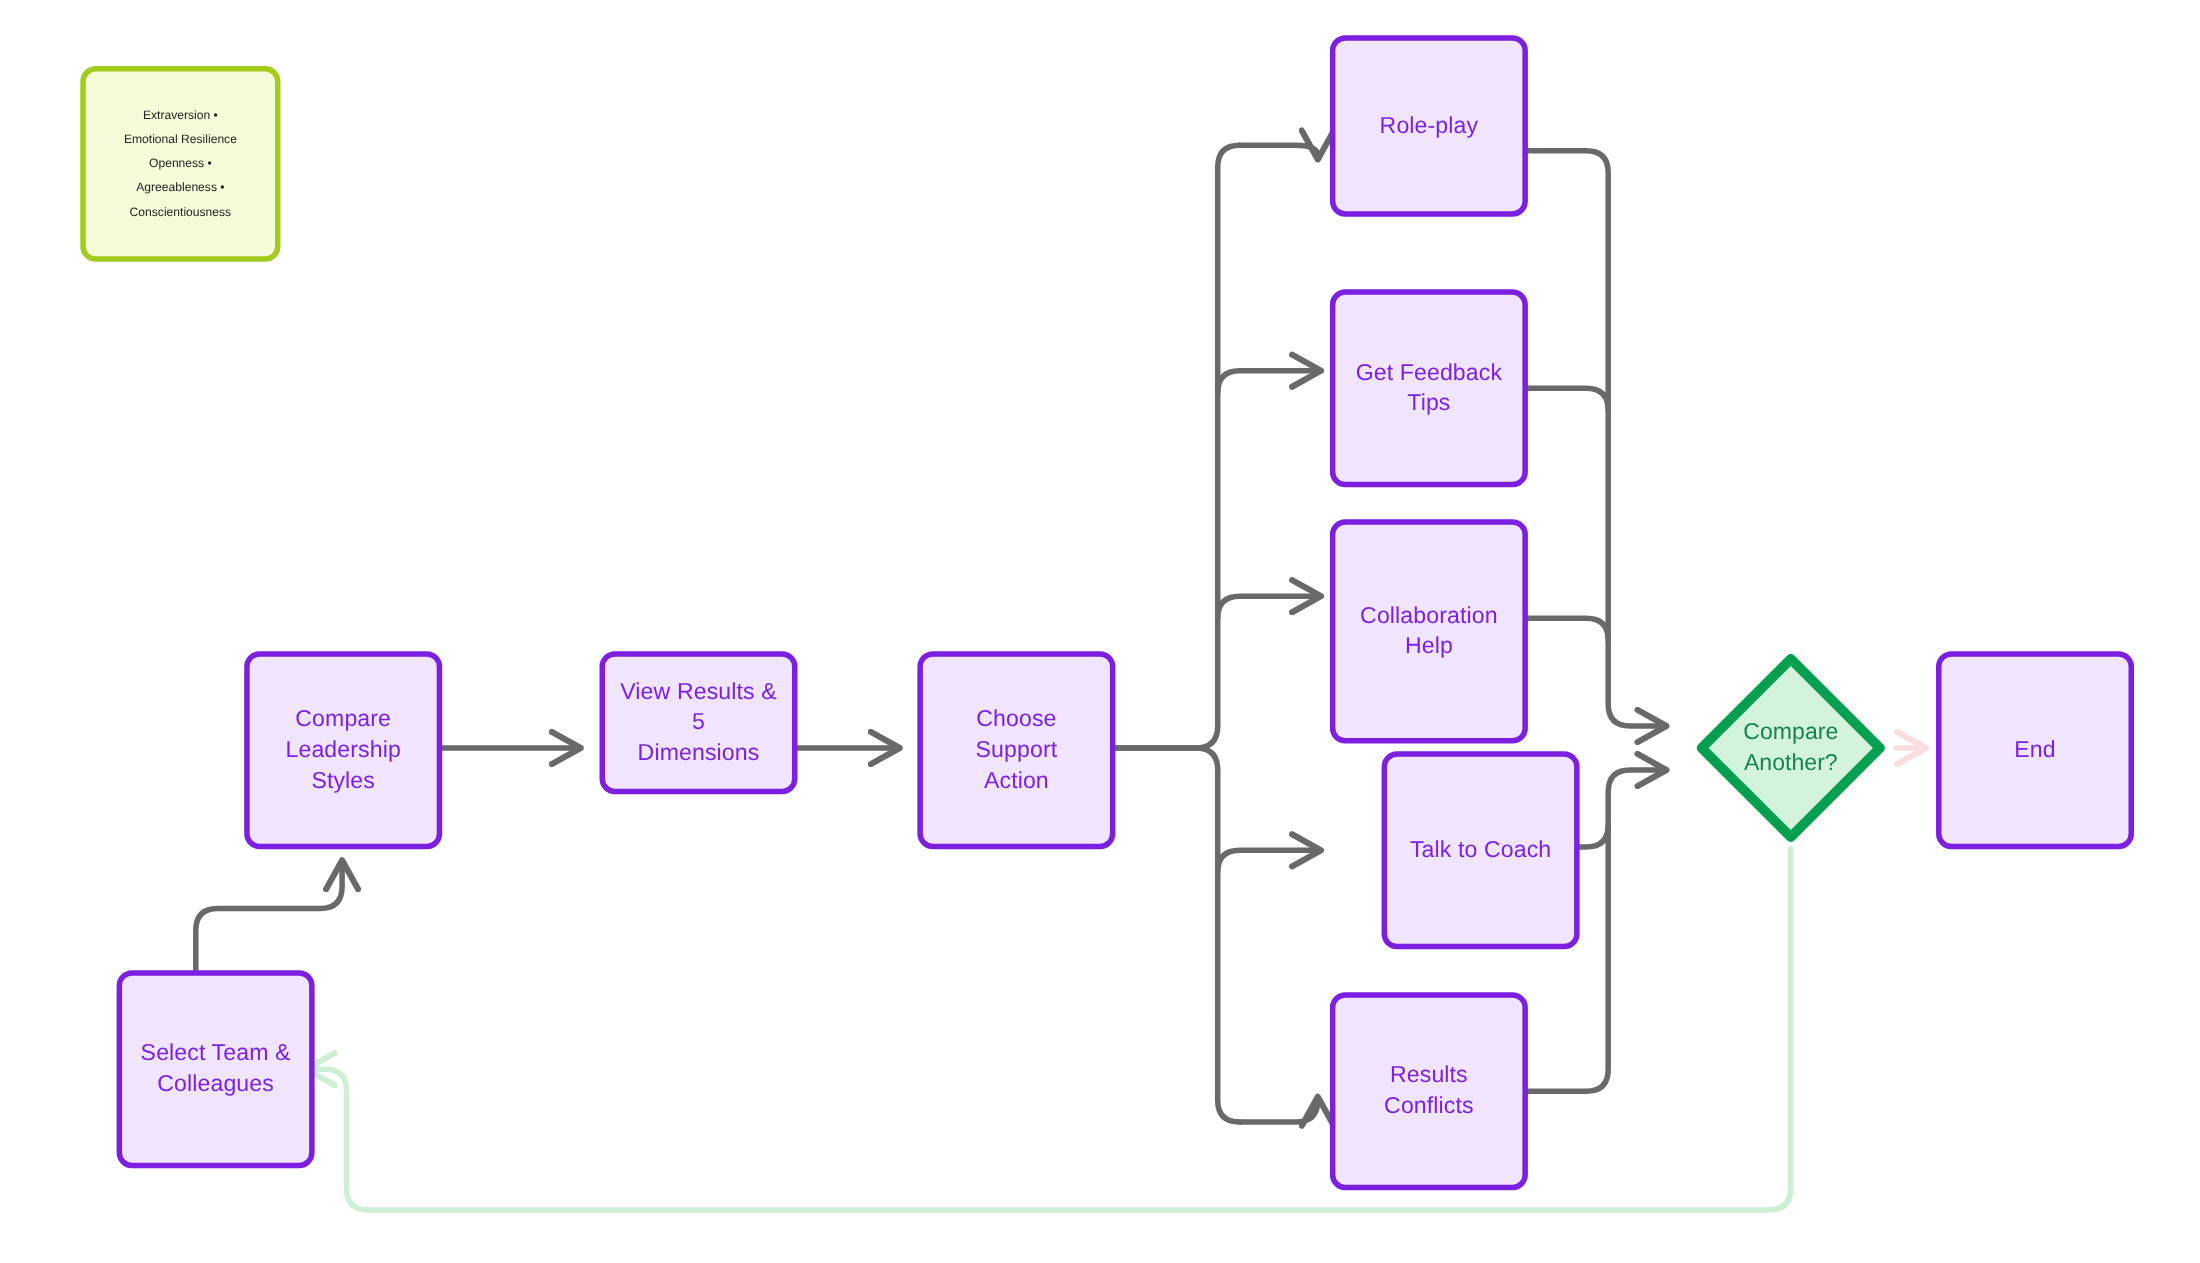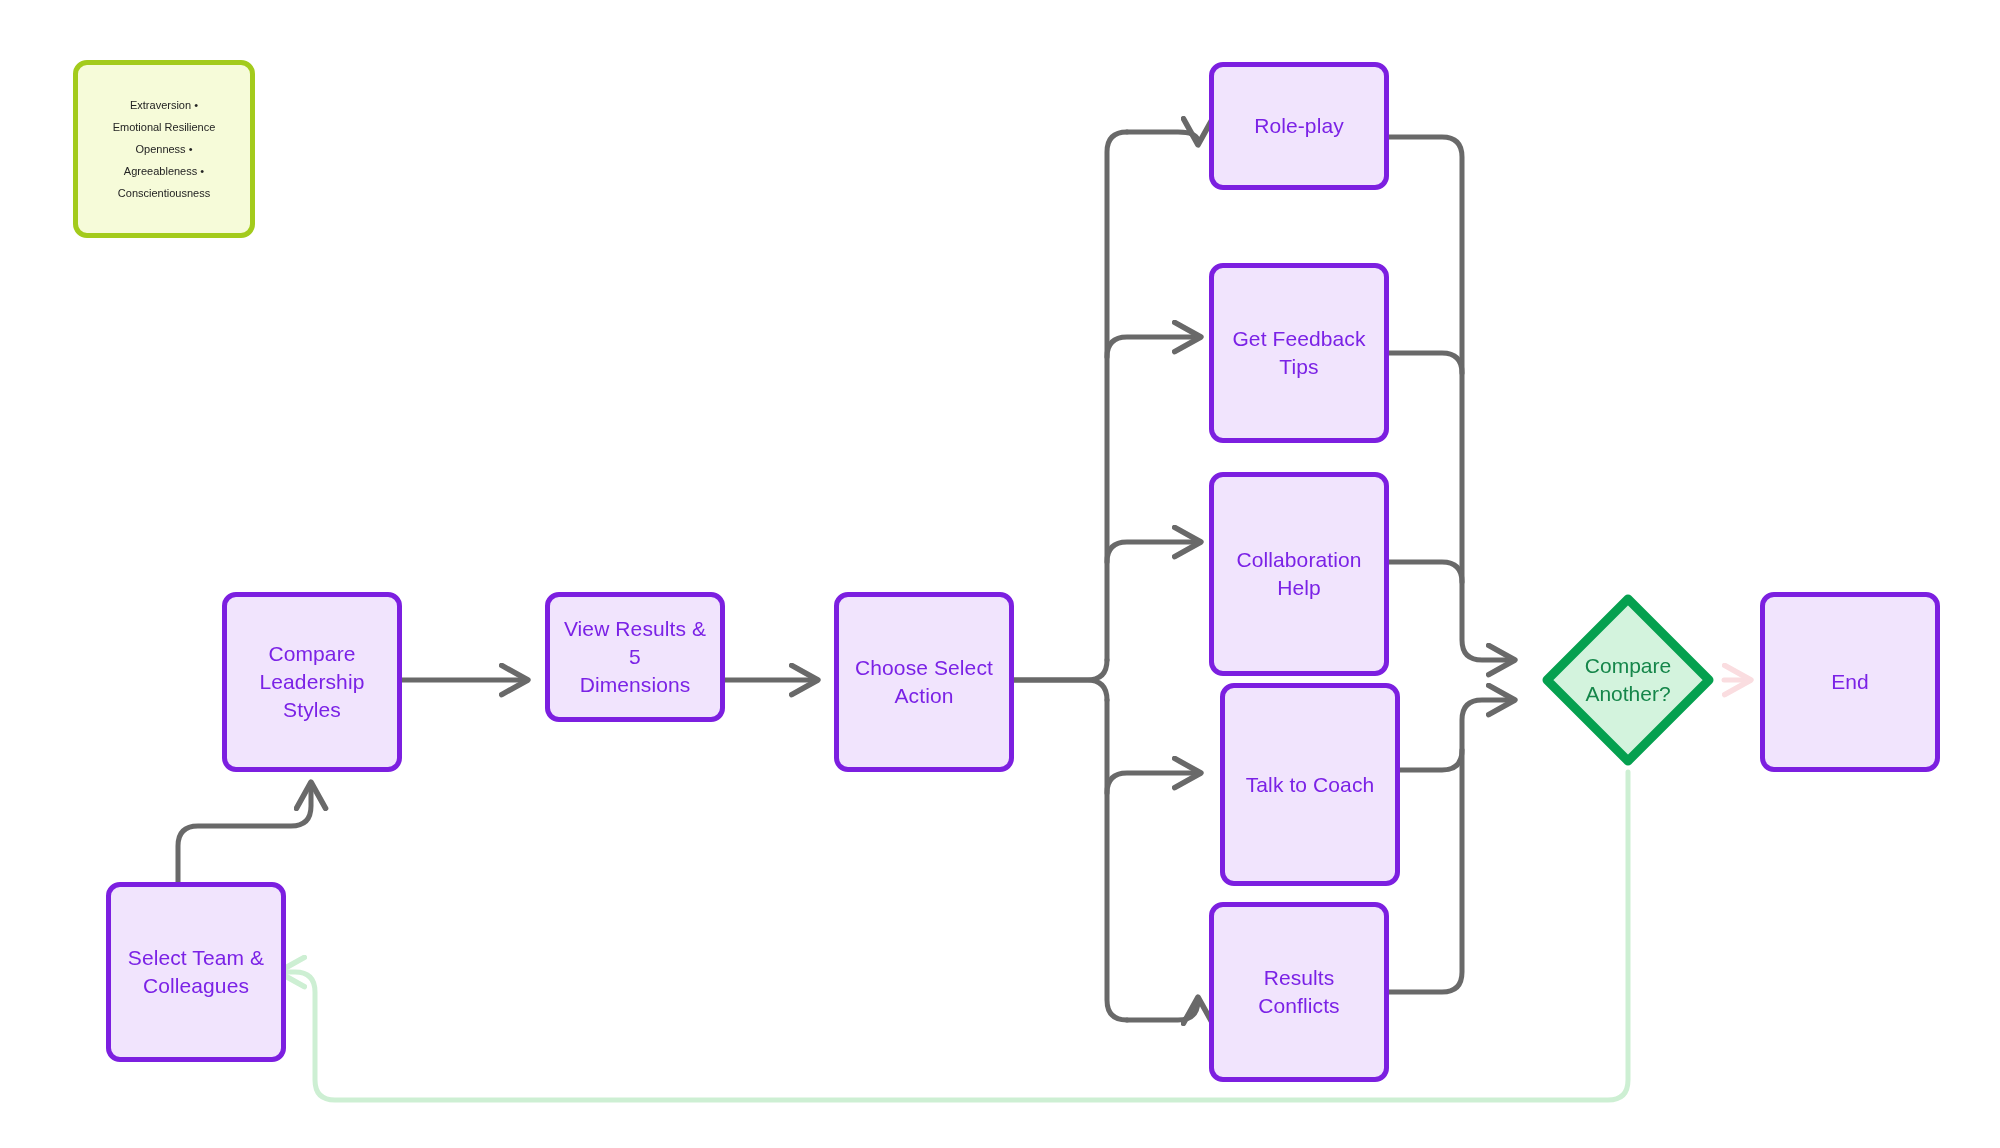--- a/index.html
+++ b/index.html
@@ -164,37 +164,37 @@
     <span class="node-label">Compare
 Leadership Styles</span>
   </div>
 
   <div class="node" style="left:545px; top:592px; width:180px; height:130px;">
     <span class="node-label">View Results &amp; 5
 Dimensions</span>
   </div>
 
   <div class="node" style="left:834px; top:592px; width:180px; height:180px;">
-    <span class="node-label">Choose Select
+    <span class="node-label">Choose Support
 Action</span>
   </div>
 
-  <div class="node" style="left:1209px; top:62px; width:180px; height:128px;">
+  <div class="node" style="left:1209px; top:32px; width:180px; height:165px;">
     <span class="node-label">Role-play</span>
   </div>
 
   <div class="node" style="left:1209px; top:263px; width:180px; height:180px;">
     <span class="node-label">Get Feedback Tips</span>
   </div>
 
   <div class="node" style="left:1209px; top:472px; width:180px; height:204px;">
     <span class="node-label">Collaboration Help</span>
   </div>
 
-  <div class="node" style="left:1220px; top:683px; width:180px; height:203px;">
+  <div class="node" style="left:1256px; top:683px; width:180px; height:180px;">
     <span class="node-label">Talk to Coach</span>
   </div>
 
   <div class="node" style="left:1209px; top:902px; width:180px; height:180px;">
     <span class="node-label">Results Conflicts</span>
   </div>
 
   <div class="diamond-wrap" style="left:1538px; top:590px; width:180px; height:180px;">
     <svg width="180" height="180" viewBox="0 0 180 180">
       <polygon points="90,9 171,90 90,171 9,90" fill="#d3f3dd" stroke="#05a04f" stroke-width="9" stroke-linejoin="round"></polygon>

